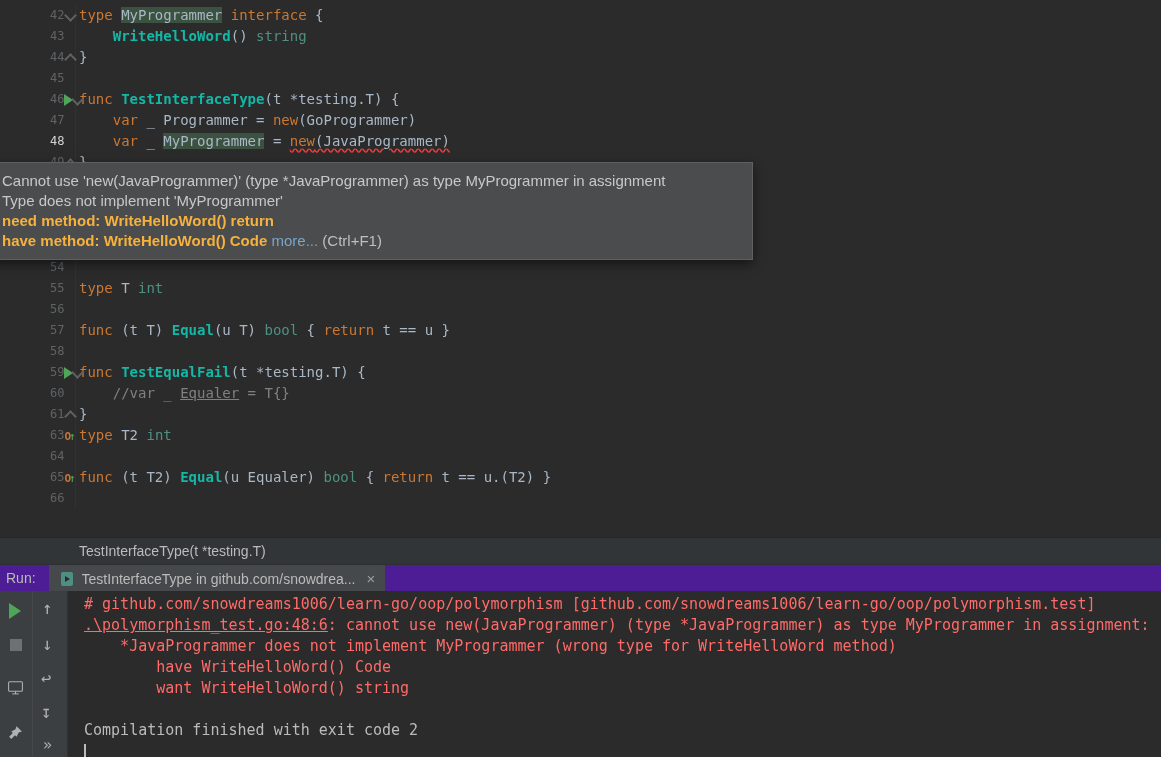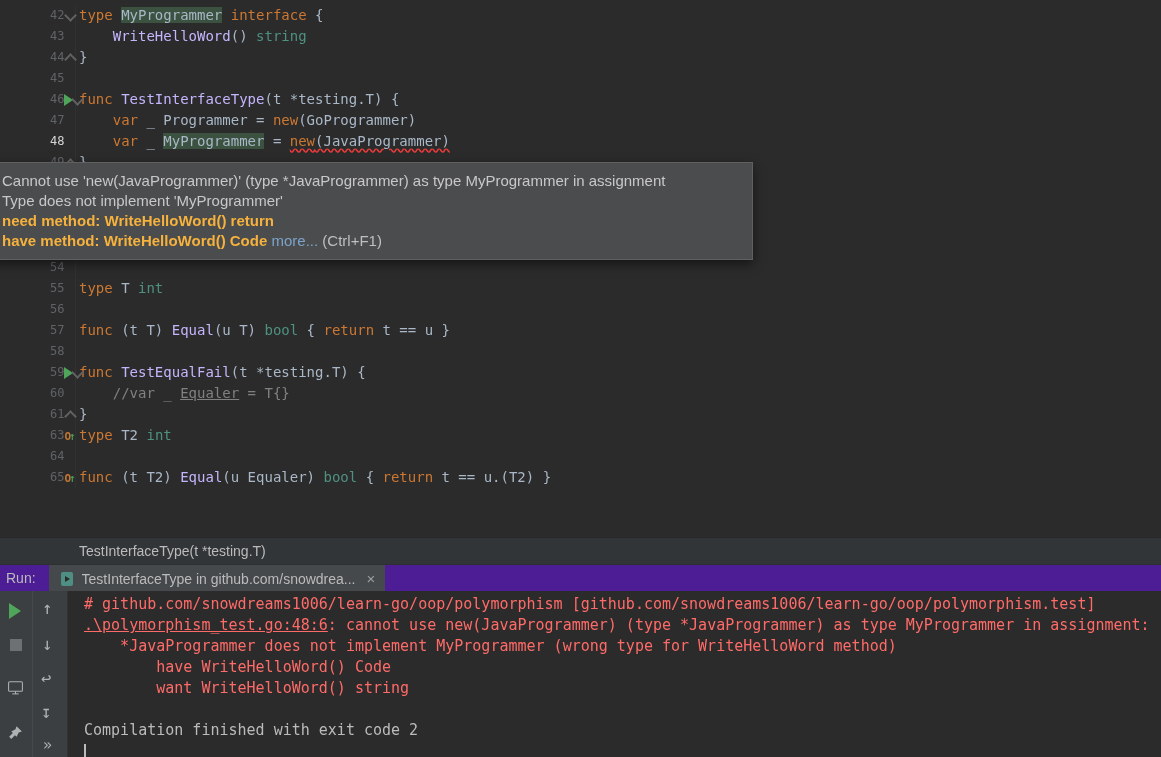--- a/index.html
+++ b/index.html
@@ -17,21 +17,21 @@
   .gfold{width:15px;display:flex;justify-content:center;}
   .run-arrow{display:inline-block;width:0;height:0;border-left:9px solid #4FA65A;border-top:6px solid transparent;border-bottom:6px solid transparent;margin-top:5px;}
   .impl{font-size:11px;font-weight:bold;margin-top:1px;white-space:nowrap;}
   .impl-o{color:#C57633;}
   .impl-a{color:#499C54;margin-left:-2px;}
   .fold{display:inline-block;width:7px;height:7px;border-right:2px solid #5F6163;border-bottom:2px solid #5F6163;margin-top:6px;}
   .fold.start{transform:rotate(45deg);}
   .fold.end{transform:rotate(-135deg);margin-top:8px;}
   .code{white-space:pre;font-size:14px;color:#A9B7C6;padding-left:3px;}
   .tk-kw{color:#CC7832;}
-  .tk-fn{color:#c4b5fd;}
+  .tk-fn{color:#14b8a6;font-weight:bold;}
   .tk-pl{color:#A9B7C6;}
   .tk-bt{color:#4E9181;}
   .tk-cmt{color:#808080;}
   .tk-hl{background:#3B5240;color:#A9B7C6;}
   .tk-err{text-decoration:underline;text-decoration-style:wavy;text-decoration-color:#F23B3B;text-underline-offset:2px;}
   .tk-und{text-decoration:underline;}
 
   
   .tooltip{position:absolute;left:-9px;top:162px;width:740px;background:#4A4C4E;border:1px solid #606060;
            box-shadow:0 4px 10px rgba(0,0,0,0.5);padding:8px 10px;z-index:5;
@@ -281,20 +281,28 @@
         <div class="ed-line">
           <div class="gutter">
             <span class="lnum">65</span>
             <span class="gicon">
               <span class="impl"><span class="impl-o">O</span><span class="impl-a">↑</span></span>
             </span>
             <span class="gfold"></span>
           </div>
           <div class="code"><span class="tk-kw">func </span><span class="tk-pl">(t T2) </span><span class="tk-fn">Equal</span><span class="tk-pl">(u Equaler) </span><span class="tk-bt">bool</span><span class="tk-pl"> { </span><span class="tk-kw">return</span><span class="tk-pl"> t == u.(T2) }</span></div>
         </div>
+        <div class="ed-line">
+          <div class="gutter">
+            <span class="lnum">66</span>
+            <span class="gicon"></span>
+            <span class="gfold"></span>
+          </div>
+          <div class="code"></div>
+        </div>
       </div>
     <div class="tooltip">
         <div class="tt-line"><span class="tt-plain">Cannot use 'new(JavaProgrammer)' (type *JavaProgrammer) as type MyProgrammer in assignment</span></div>
         <div class="tt-line"><span class="tt-plain">Type does not implement 'MyProgrammer'</span></div>
         <div class="tt-line"><span class="tt-warn">need method: WriteHelloWord() return</span></div>
         <div class="tt-line"><span class="tt-warn">have method: WriteHelloWord() Code</span><span class="tt-link"> more...</span><span class="tt-dim"> (Ctrl+F1)</span></div>
       </div>
   </div>
 
   <div class="context-bar">

